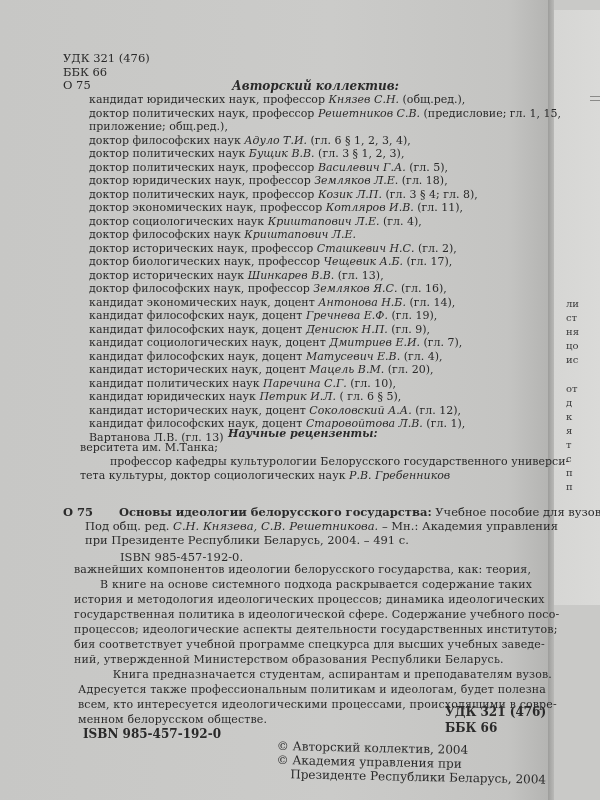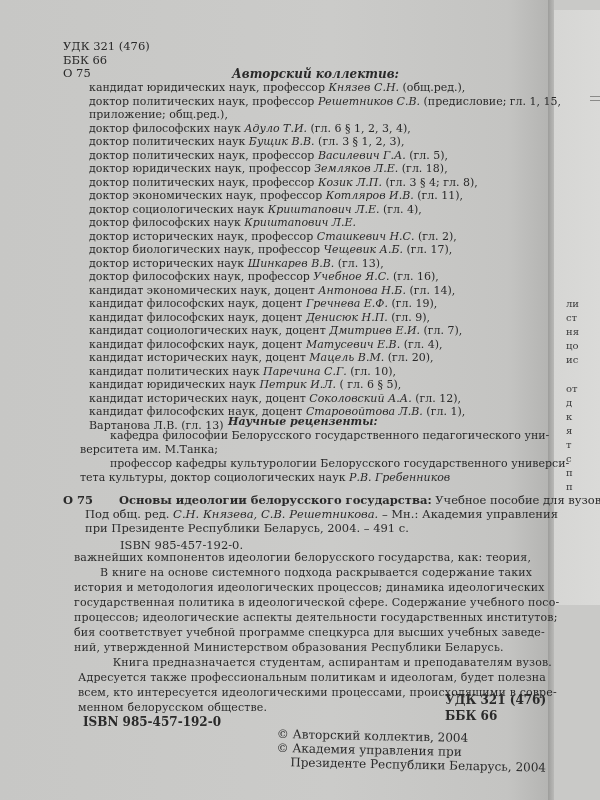--- a/index.html
+++ b/index.html
@@ -22,21 +22,21 @@
     background: linear-gradient(90deg, #d6d6d4, #dadad8);
   }
   .right-rule {
     position: absolute; left: 36px; top: 86px; width: 20px; height: 3px;
     border-top: 1px solid #8a8a88; border-bottom: 1px solid #8a8a88;
   }
   .right-frag {
     position: absolute; left: 48px; font-size: 10px; line-height: 14px; color: #3a3a3a;
     white-space: nowrap;
   }
-  .content { position: absolute; left: 0; top: 0; width: 552px; height: 672px; }
+  .content { position: absolute; left: 0; top: 12px; width: 552px; height: 672px; }
   .abs { position: absolute; white-space: nowrap; }
   .code-block { left: 63px; top: 40px; font-size: 11.5px; line-height: 13.5px; }
   .code-block div { height: 13.5px; }
   .heading-italic { font-style: italic; font-weight: bold; font-size: 12px; }
   .authors {
     left: 89px; top: 73px; font-size: 11px; line-height: 13.5px;
     font-family: "DejaVu Serif", serif;
   }
   .authors .row { height: 13.5px; }
   .authors i { font-style: italic; }
@@ -93,37 +93,36 @@
       <div class="row"><span>доктор политических наук </span><i>Бущик В.В.</i><span> (гл. 3 § 1, 2, 3),</span></div>
       <div class="row"><span>доктор политических наук, профессор </span><i>Василевич Г.А.</i><span> (гл. 5),</span></div>
       <div class="row"><span>доктор юридических наук, профессор </span><i>Земляков Л.Е.</i><span> (гл. 18),</span></div>
       <div class="row"><span>доктор политических наук, профессор </span><i>Козик Л.П.</i><span> (гл. 3 § 4; гл. 8),</span></div>
       <div class="row"><span>доктор экономических наук, профессор </span><i>Котляров И.В.</i><span> (гл. 11),</span></div>
       <div class="row"><span>доктор социологических наук </span><i>Криштапович Л.Е.</i><span> (гл. 4),</span></div>
       <div class="row"><span>доктор философских наук </span><i>Криштапович Л.Е.</i><span></span></div>
       <div class="row"><span>доктор исторических наук, профессор </span><i>Сташкевич Н.С.</i><span> (гл. 2),</span></div>
       <div class="row"><span>доктор биологических наук, профессор </span><i>Чещевик А.Б.</i><span> (гл. 17),</span></div>
       <div class="row"><span>доктор исторических наук </span><i>Шинкарев В.В.</i><span> (гл. 13),</span></div>
-      <div class="row"><span>доктор философских наук, профессор </span><i>Учебное Я.С.</i><span> (гл. 16),</span></div>
+      <div class="row"><span>доктор философских наук, профессор </span><i>Земляков Я.С.</i><span> (гл. 16),</span></div>
       <div class="row"><span>кандидат экономических наук, доцент </span><i>Антонова Н.Б.</i><span> (гл. 14),</span></div>
       <div class="row"><span>кандидат философских наук, доцент </span><i>Гречнева Е.Ф.</i><span> (гл. 19),</span></div>
       <div class="row"><span>кандидат философских наук, доцент </span><i>Денисюк Н.П.</i><span> (гл. 9),</span></div>
       <div class="row"><span>кандидат социологических наук, доцент </span><i>Дмитриев Е.И.</i><span> (гл. 7),</span></div>
       <div class="row"><span>кандидат философских наук, доцент </span><i>Матусевич Е.В.</i><span> (гл. 4),</span></div>
       <div class="row"><span>кандидат исторических наук, доцент </span><i>Мацель В.М.</i><span> (гл. 20),</span></div>
       <div class="row"><span>кандидат политических наук </span><i>Паречина С.Г.</i><span> (гл. 10),</span></div>
       <div class="row"><span>кандидат юридических наук </span><i>Петрик И.Л.</i><span> ( гл. 6 § 5),</span></div>
       <div class="row"><span>кандидат исторических наук, доцент </span><i>Соколовский А.А.</i><span> (гл. 12),</span></div>
       <div class="row"><span>кандидат философских наук, доцент </span><i>Старовойтова Л.В.</i><span> (гл. 1),</span></div>
       <div class="row"><span>Вартанова Л.В. (гл. 13)</span><i></i><span></span></div>
     </div>
 
   <div class="abs reviewers">
     <div style="padding-left:148px; font-style:italic; font-weight:bold; font-size:11px;">Научные рецензенты:</div>
-    <div class="indent">кафедра философии Белорусского государственного педагогического уни-</div>
     <div>верситета им. М.Танка;</div>
     <div class="indent">профессор кафедры культурологии Белорусского государственного универси-</div>
     <div>
       <span>тета культуры, доктор социологических наук </span><i>Р.В. Гребенников</i>
     </div>
   </div>
 
   <div class="abs biblio">
     <div>
       <b>О 75</b><span style="display:inline-block;width:26px;"></span><b>Основы идеологии белорусского государства:</b><span> Учебное пособие для вузов /</span>

